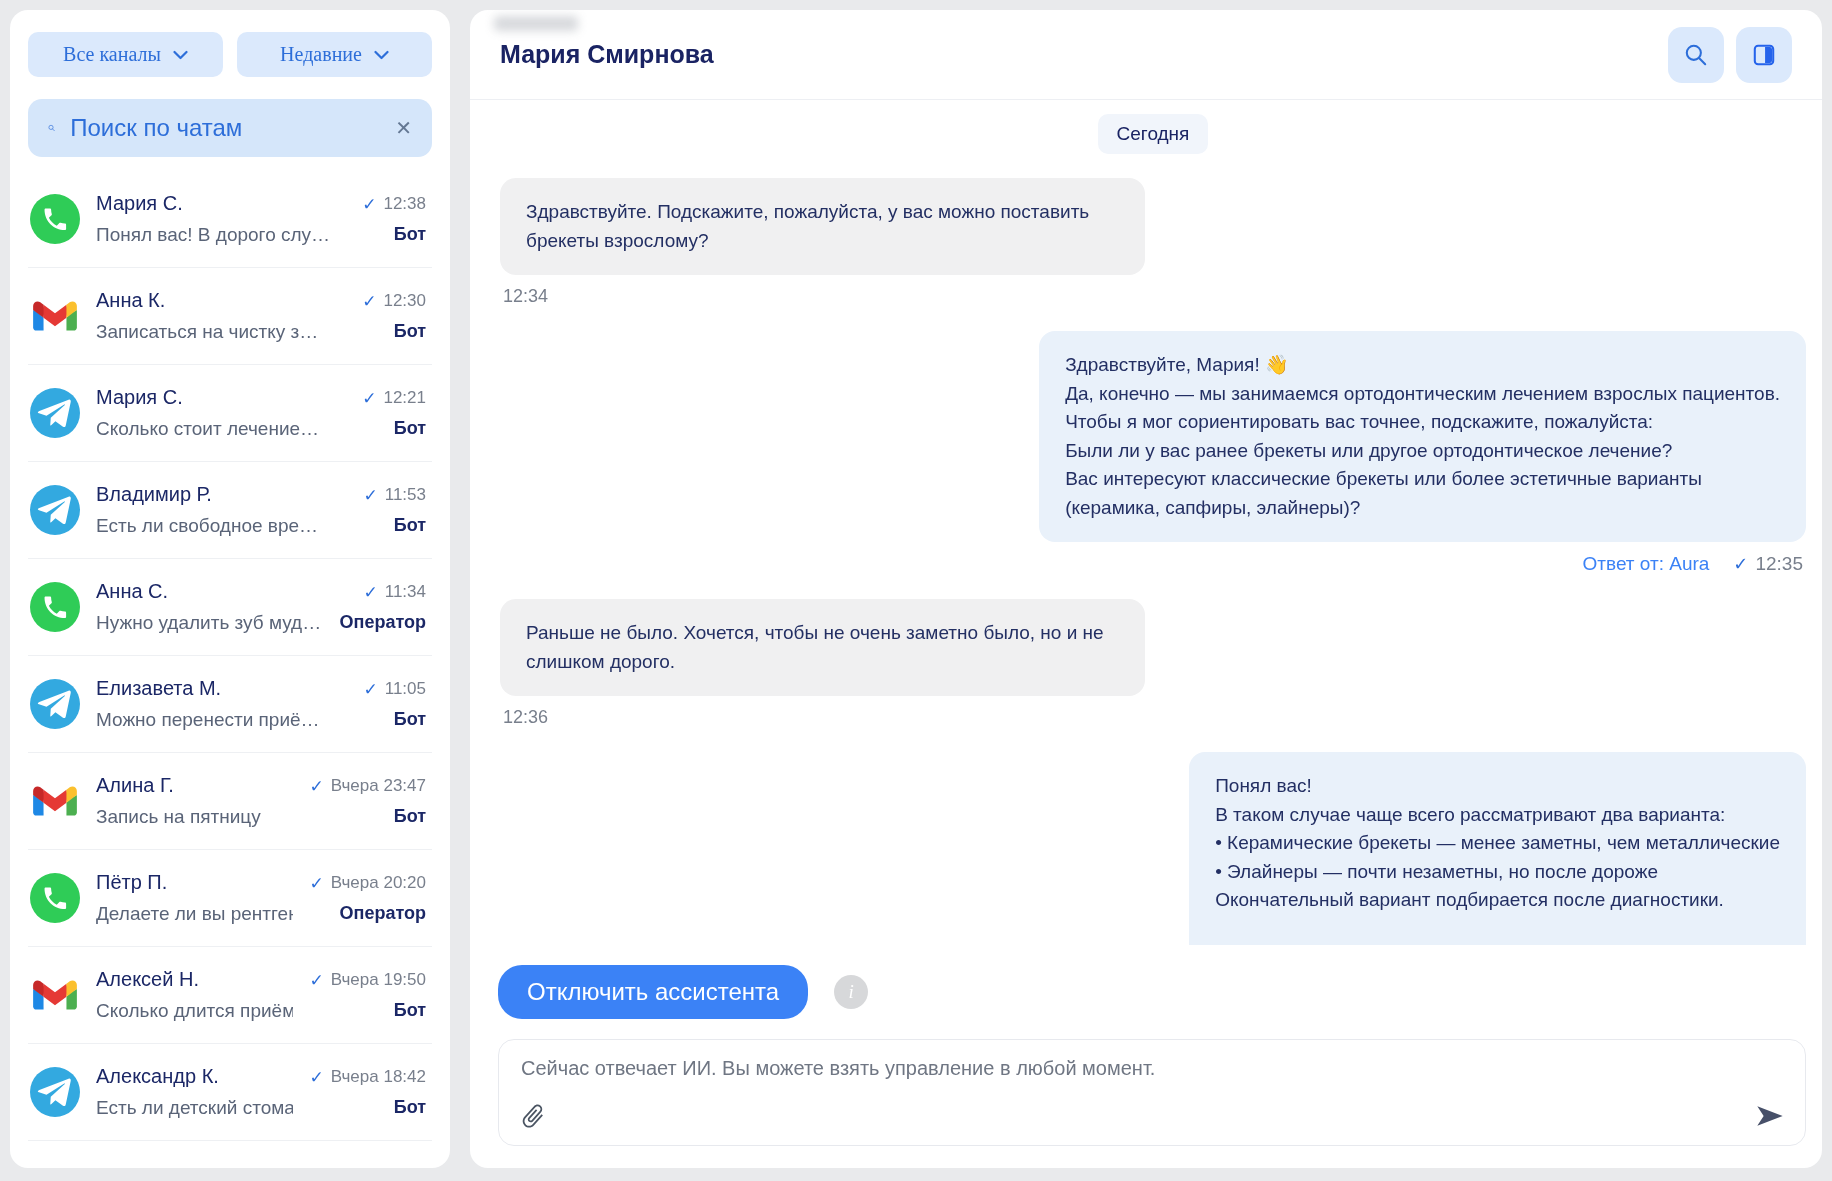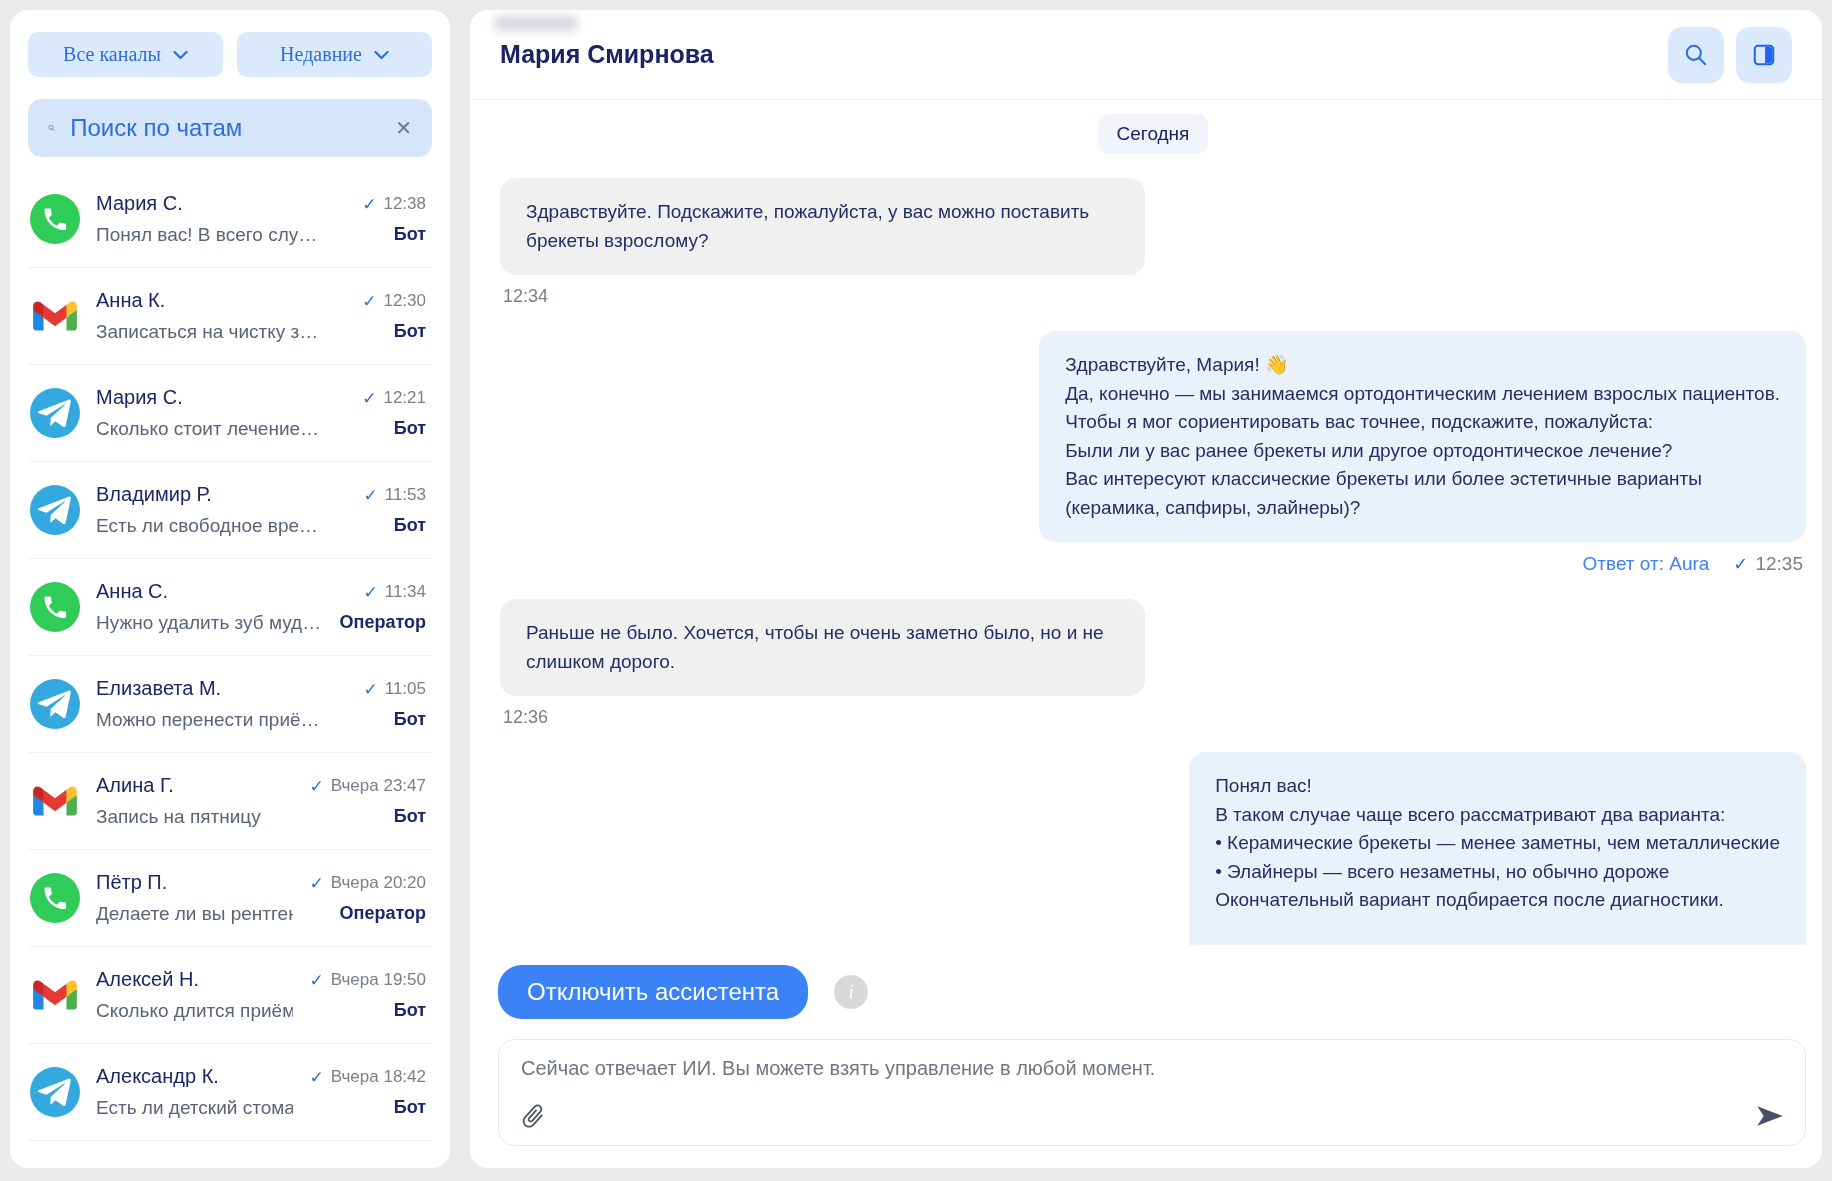--- a/index.html
+++ b/index.html
@@ -153,21 +153,21 @@
     <div class="chat-list" id="chat-list">
   <div class="chat-item">
     <span class="avatar">
   <svg viewBox="0 0 48 48" width="50" height="50">
     <circle cx="24" cy="24" r="24" fill="#2fcc57"></circle>
     <path fill="#fff" transform="translate(10.5,10.5) scale(1.15)" d="M6.62 10.79c1.44 2.83 3.76 5.14 6.59 6.59l2.2-2.2c.27-.27.67-.36 1.02-.24 1.12.37 2.33.57 3.57.57.55 0 1 .45 1 1V20c0 .55-.45 1-1 1-9.39 0-17-7.61-17-17 0-.55.45-1 1-1h3.5c.55 0 1 .45 1 1 0 1.25.2 2.45.57 3.57.11.35.03.74-.25 1.02l-2.2 2.2z"></path>
   </svg>
 </span>
     <div class="chat-mid">
       <div class="chat-name">Мария С.</div>
-      <div class="chat-preview">Понял вас! В всего слу…</div>
+      <div class="chat-preview">Понял вас! В дорого слу…</div>
     </div>
     <div class="chat-right">
       <div class="chat-time">
         <span class="check">✓</span>
         <span class="time-text">12:38</span>
       </div>
       <div class="chat-agent">Бот</div>
     </div>
   </div>
 
@@ -415,21 +415,21 @@
             <div class="msg-line">Раньше не было. Хочется, чтобы не очень заметно было, но и не слишком дорого.</div>
           </div>
     <div class="msg-time">12:36</div>
   </div>
 
   <div class="msg-block out">
     <div class="bubble">
             <div class="msg-line">Понял вас!</div>
             <div class="msg-line">В таком случае чаще всего рассматривают два варианта:</div>
             <div class="msg-line"> • Керамические брекеты — менее заметны, чем металлические</div>
-            <div class="msg-line"> • Элайнеры — всего незаметны, но обычно дороже</div>
+            <div class="msg-line"> • Элайнеры — почти незаметны, но после дороже</div>
             <div class="msg-line">Окончательный вариант подбирается после диагностики.</div>
             <div class="msg-line"></div>
           </div>
 
   </div>
 </div>
 
     <div class="composer">
       <div class="assist-row">
         <button class="assist-btn">Отключить ассистента</button>

